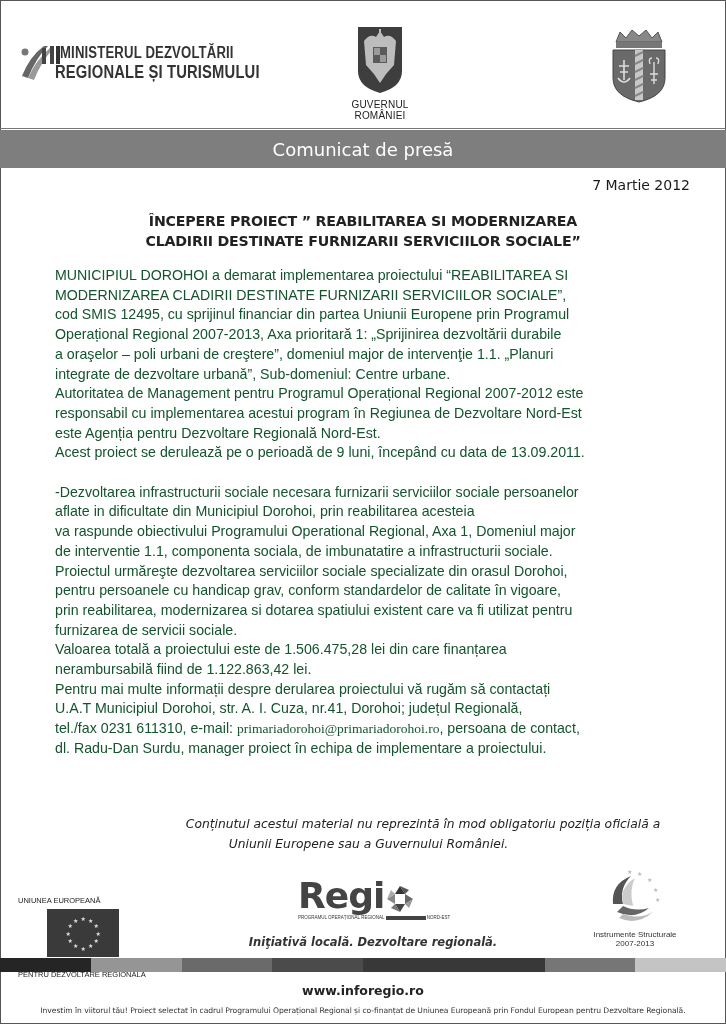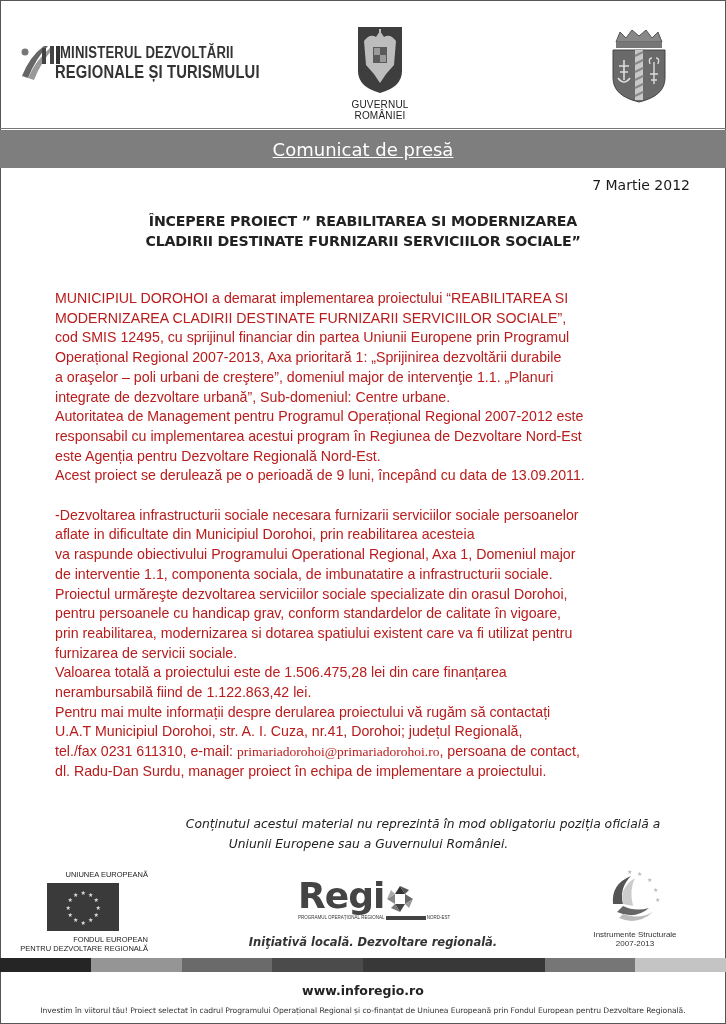--- a/index.html
+++ b/index.html
@@ -8,31 +8,31 @@
   .header { position:absolute; left:0; top:0; width:726px; height:128px; }
   .mdrt { position:absolute; left:20px; top:42px; width:200px; height:40px; }
   .mdrt svg { position:absolute; left:0; top:0; }
   .mdrt .t1, .mdrt .t2 { position:absolute; left:40px; font-family:"Liberation Sans Narrow","Liberation Sans", sans-serif; font-weight:bold; color:#333; letter-spacing:0.2px; transform:scaleX(0.82); transform-origin:left; white-space:nowrap; }
   .mdrt .t1 { top:2px; font-size:16px; }
   .mdrt .t2 { top:20px; left:35px; font-size:18px; }
   .gov { position:absolute; left:330px; top:25px; width:100px; text-align:center; }
   .gov .gov-label { font-size:10px; color:#222; margin-top:0; letter-spacing:0.2px; }
   .crest { position:absolute; left:610px; top:28px; }
   .hr1 { position:absolute; left:0; top:128px; width:726px; height:1px; background:#777; }
-  .banner { position:absolute; left:0; top:130px; width:726px; height:38px; background:#7e7e7e; color:#fff; text-align:center; font-size:18px; line-height:40px; font-family:"DejaVu Sans", sans-serif;text-decoration:underline; }
+  .banner { position:absolute; left:0; top:130px; width:726px; height:38px; background:#7e7e7e; color:#fff; text-align:center; font-size:18px; line-height:40px; font-family:"DejaVu Sans", sans-serif; }
   .date { position:absolute; right:36px; top:177px; font-size:14px; font-family:"DejaVu Sans", sans-serif; color:#1a1a1a; }
   .title { position:absolute; left:0; width:726px; top:211px; text-align:center; font-weight:bold; font-size:14.2px; line-height:20px; font-family:"DejaVu Sans", sans-serif; color:#222; letter-spacing:-0.2px; }
-  .body { position:absolute; left:55px; top:266px; width:640px; font-size:14.2px; line-height:19.7px; color:#b91c1c;margin-top:23px; }
+  .body { position:absolute; left:55px; top:266px; width:640px; font-size:14.2px; line-height:19.7px; color:#14532d; }
   .body p { margin:0; white-space:nowrap; }
   .body .gap { height:19.7px; }
   .email { font-family:"Liberation Serif", serif; font-size:13.5px; }
   .disclaimer { position:absolute; left:0; width:726px; top:814px; text-align:center; font-style:italic; font-size:12.3px; line-height:20px; color:#222; font-family:"DejaVu Sans", sans-serif; }
   .disclaimer .l1 { padding-left:120px; }
   .disclaimer .l2 { padding-left:11px; }
-  .eu { position:absolute; left:18px; top:870px; width:130px; text-align:right; font-size:7.5px; color:#222; }
+  .eu { position:absolute; left:18px; top:896px; width:130px; text-align:left; font-size:7.5px; color:#222; }
   .eu .flag { width:72px; height:48px; background:#3a3a3a; margin:4px auto 4px; position:relative; }
   .regio { position:absolute; left:298px; top:878px; width:150px; }
   .regio .word { font-family:"DejaVu Sans", sans-serif; font-weight:bold; font-size:36px; color:#444; letter-spacing:-1px; line-height:36px; }
   .regio .sub { font-size:4.5px; color:#333; margin-top:1px; white-space:nowrap; }
   .slogan { position:absolute; left:0; width:726px; top:935px; text-align:center; font-style:italic; font-weight:bold; font-size:11.5px; color:#333; font-family:"DejaVu Sans", sans-serif; padding-left:20px; box-sizing:border-box; }
   .instr { position:absolute; left:580px; top:868px; width:110px; text-align:center; font-size:8px; color:#333; }
   .stripes { position:absolute; left:0; top:958px; width:726px; height:14px; display:flex; }
   .stripes div { height:14px; }
   .site { position:absolute; left:0; width:726px; top:983px; text-align:center; font-weight:bold; font-size:12.5px; color:#222; font-family:"DejaVu Sans", sans-serif; }
   .footer-note { position:absolute; left:0; width:726px; top:1006px; text-align:center; font-size:7.6px; color:#333; font-family:"DejaVu Sans", sans-serif; letter-spacing:-0.05px; white-space:nowrap; }

